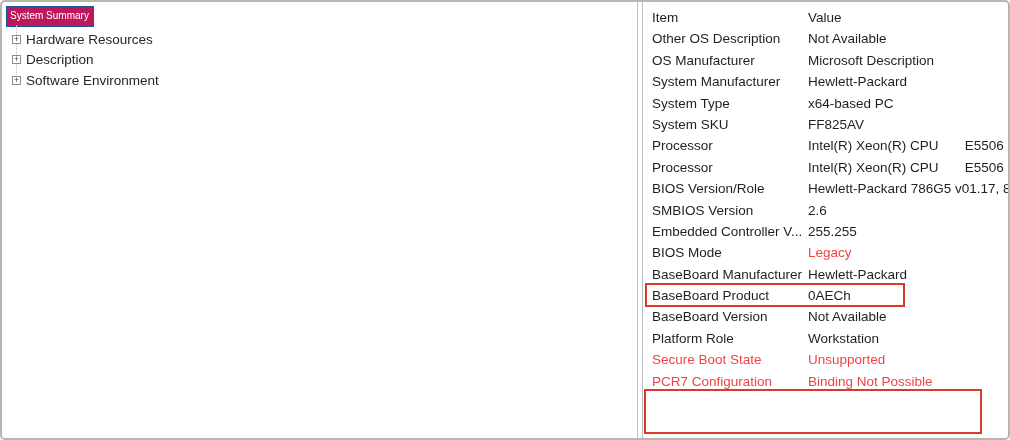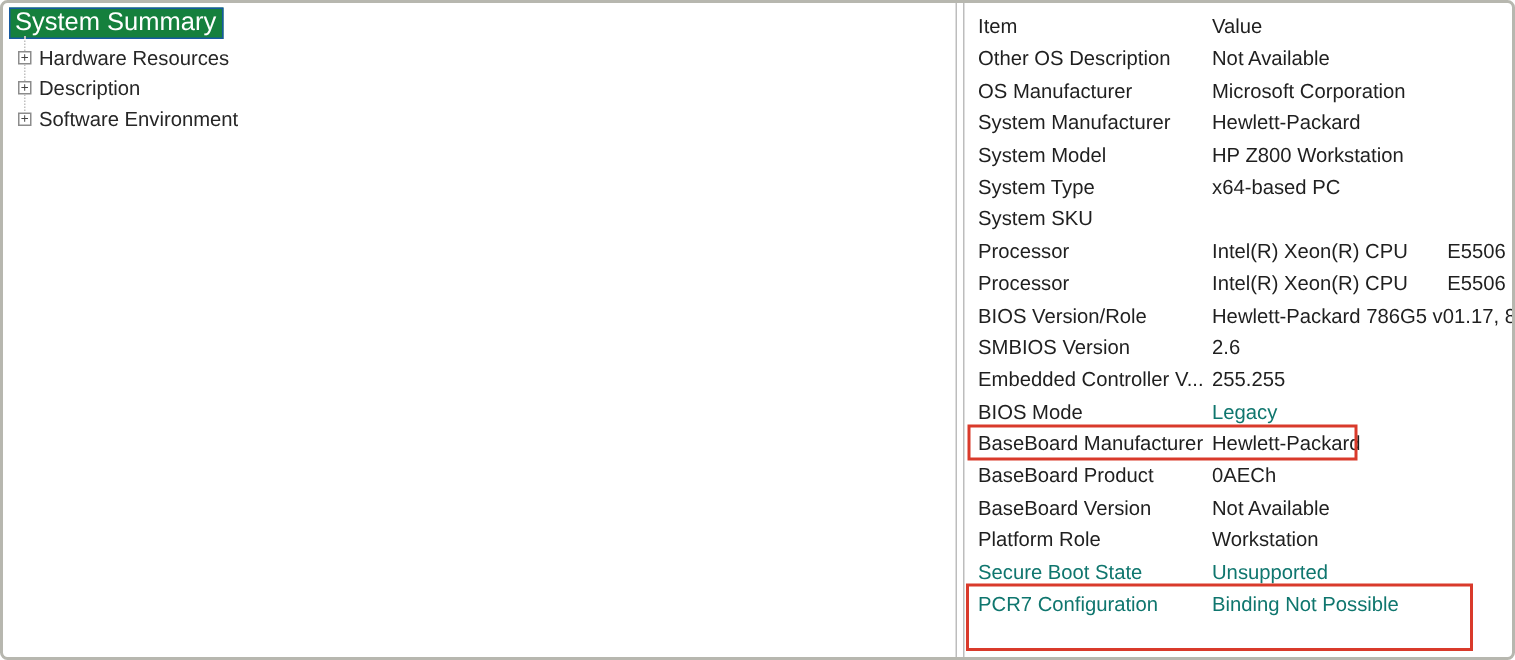--- a/index.html
+++ b/index.html
@@ -25,24 +25,24 @@
     border-right: 1px solid #bdbdbd;
     padding: 3px 0 0 3px;
     overflow: hidden;
   }
   .panel-gap { width: 4px; }
 
   .tree-selected {
     display: inline-block;
     margin-left: 1px;
     padding: 1px 4px 2px 3px;
-    background: #15803d;
+    background: #be185d;
     border: 1px solid #1659a0;
     color: #ffffff;
-    font-size: 17px;
+    font-size: 10px;
     line-height: 16px;
     cursor: default;
   }
   .tree-rows { position: relative; margin-top: 2px; }
   .tree-rows::before {
     content: "";
     position: absolute;
     left: 11px; top: -4px;
     height: 52px;
     border-left: 1px dotted #c0c0c0;
@@ -80,21 +80,21 @@
   .row {
     display: flex;
     height: 21.4px;
     line-height: 21.4px;
     font-size: 13.5px;
     white-space: pre;
   }
   .cell { overflow: hidden; }
   .cell.item  { width: 165px; padding-left: 9px; flex: 0 0 165px; }
   .cell.value { flex: 1; }
-  .olive { color: #0f766e; }
+  .olive { color: #ef4444; }
 
   
   .redbox {
     position: absolute;
     border: 2px solid #d93a2b;
     pointer-events: none;
   }
   .redbox1 { left: 643px; top: 281px; width: 260px; height: 24px; }
   .redbox2 { left: 642px; top: 387px; width: 338px; height: 45px; }
 </style>
@@ -131,41 +131,38 @@
       <div class="cell value">Value</div>
     </div>
     <div id="rows">
   <div class="row">
     <div class="cell item">Other OS Description</div>
     <div class="cell value">Not Available</div>
   </div>
 
   <div class="row">
     <div class="cell item">OS Manufacturer</div>
-    <div class="cell value">Microsoft Corporation</div>
+    <div class="cell value">Microsoft Description</div>
   </div>
 
 
   <div class="row">
     <div class="cell item">System Manufacturer</div>
     <div class="cell value">Hewlett-Packard</div>
   </div>
 
-  <div class="row">
-    <div class="cell item">System Model</div>
-    <div class="cell value">HP Z800 Workstation</div>
-  </div>
 
   <div class="row">
     <div class="cell item">System Type</div>
     <div class="cell value">x64-based PC</div>
   </div>
 
   <div class="row">
     <div class="cell item">System SKU</div>
+    <div class="cell value">FF825AV</div>
   </div>
 
   <div class="row">
     <div class="cell item">Processor</div>
     <div class="cell value">Intel(R) Xeon(R) CPU       E5506</div>
   </div>
 
   <div class="row">
     <div class="cell item">Processor</div>
     <div class="cell value">Intel(R) Xeon(R) CPU       E5506</div>

